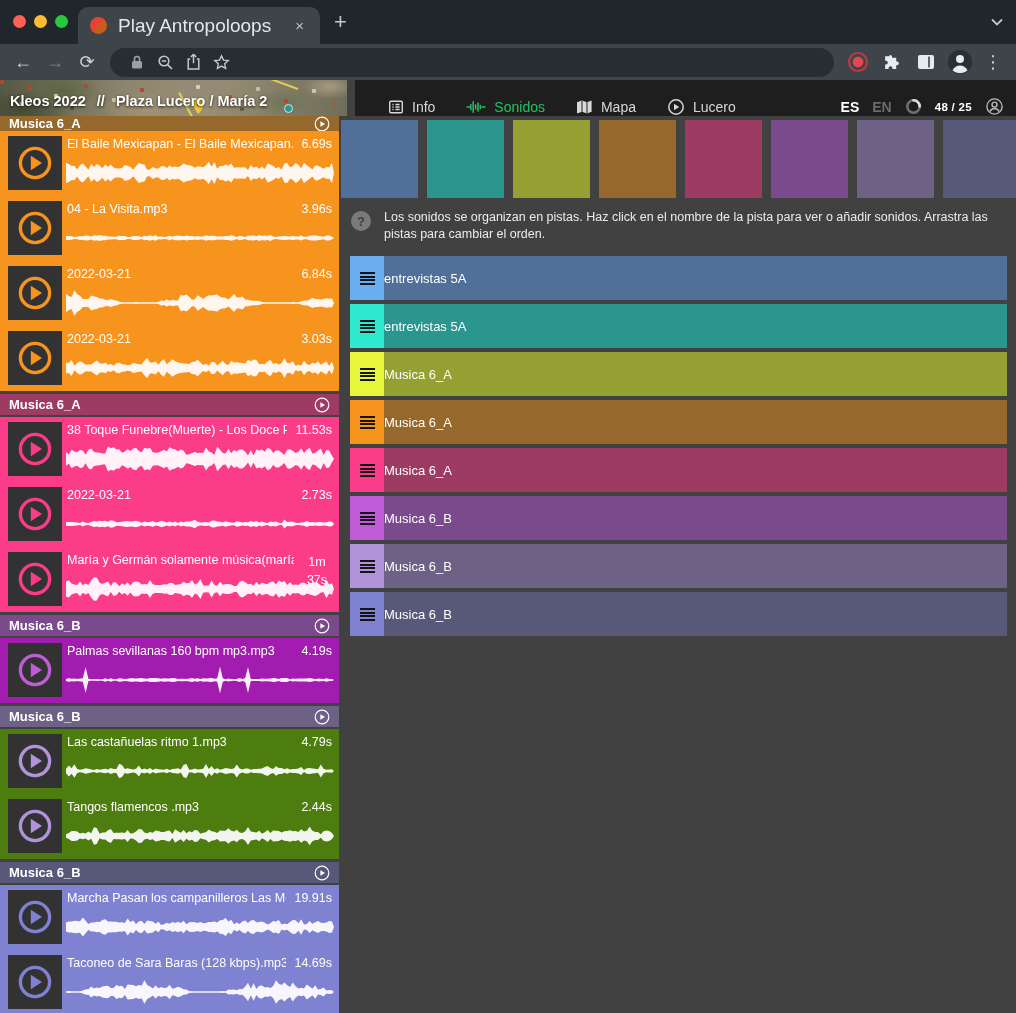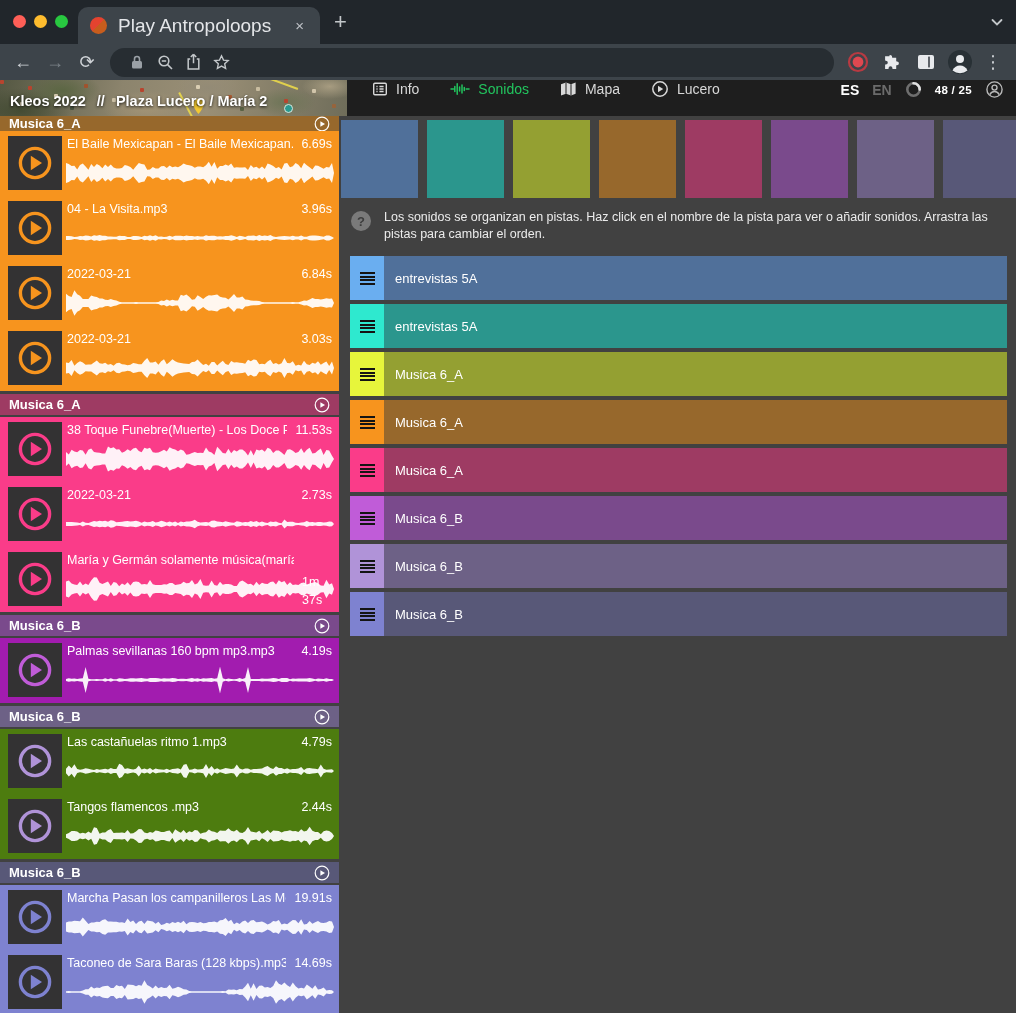--- a/index.html
+++ b/index.html
@@ -44,21 +44,21 @@
     312px 9px #d1c5aa,332px 24px #97643c,70px 26px #4c5540,240px 27px #5a6244,20px 22px #cbbfa4;}
   .boundary{position:absolute;border-top:2px solid rgba(234,216,74,.9);}
   .b1{width:96px;left:180px;top:12px;transform:rotate(62deg);transform-origin:left top;}
   .b2{width:70px;left:230px;top:-4px;transform:rotate(20deg);}
   .pin{position:absolute;left:192px;top:18px;}
   .tealdot{position:absolute;left:284px;top:24px;width:9px;height:9px;border-radius:50%;
     background:#2a9a90;border:1.5px solid #d9e8e0;box-sizing:border-box;}
   .breadcrumb{position:absolute;left:10px;bottom:7px;font-size:14.5px;font-weight:600;color:#fff;
     text-shadow:0 1px 3px rgba(0,0,0,.85);white-space:nowrap;}
   .breadcrumb .sep{margin:0 7px;font-weight:700;}
-  .appnav{flex:1;background:#1e1e1e;display:flex;align-items:flex-start;padding-left:25px;min-width:0;}
+  .appnav{flex:1;background:#1e1e1e;display:flex;align-items:flex-end;padding-left:33px;min-width:0;margin-left:8px;}
   .nav-items{display:flex;align-items:center;}
   .nav-item{display:flex;align-items:center;gap:8px;margin-right:31px;font-size:14px;color:#d8d8d8;}
   .nav-item .nav-icon{display:flex;align-items:center;}
   .nav-item.active{color:#22c55e;}
   .nav-right{margin-left:auto;display:flex;align-items:center;gap:13px;padding-right:12px;}
   .lang-on{font-size:14px;font-weight:700;color:#fff;}
   .lang-off{font-size:14px;font-weight:700;color:#6b6b6b;}
   .counter{font-size:11.5px;font-weight:700;color:#fff;letter-spacing:.3px;}
   
   .content{position:relative;display:flex;height:936px;background:#414141;}
@@ -68,35 +68,35 @@
   .s-header .lbl{flex:1;font-size:13px;font-weight:600;}
   .cutwrap{height:15px;overflow:hidden;position:relative;}
   .cutwrap .s-header{position:absolute;left:0;right:0;bottom:-3px;margin:0;}
   .clip{position:relative;height:65px;}
   .playsq{position:absolute;left:8px;top:5px;width:54px;height:54px;background:#333233;
     display:flex;align-items:center;justify-content:center;}
   .cliptitle{position:absolute;left:67px;right:7px;top:6px;display:flex;justify-content:space-between;
     color:#fff;font-size:12.5px;font-weight:500;}
   .cliptitle .tt{white-space:nowrap;overflow:hidden;min-width:0;}
   .cliptitle .dur{margin-left:8px;white-space:nowrap;flex:none;}
-  .cliptitle .dur.wrap{width:30px;white-space:normal;text-align:left;line-height:1.45;margin-top:20px;}
+  .cliptitle .dur.wrap{width:30px;white-space:normal;text-align:center;line-height:1.45;}
   .wave{position:absolute;left:66px;top:23px;}
   
   .main{position:relative;flex:1;min-width:0;}
   .swatches{position:absolute;left:2px;top:4px;right:0;height:78px;display:flex;gap:9px;overflow:hidden;}
   .swatches div{width:77px;flex:none;height:78px;}
   .hint{position:absolute;left:12px;top:93px;right:14px;display:flex;}
   .qicon{width:20px;height:20px;border-radius:50%;background:#7a7a7a;color:#3d3d3d;font-size:13px;
     font-weight:700;display:flex;align-items:center;justify-content:center;flex:none;margin-top:2px;}
   .hint p{margin:0 0 0 13px;font-size:12.5px;line-height:17px;color:#ececec;max-width:630px;}
   .tracks{position:absolute;left:11px;top:140px;width:657px;}
   .track-row{display:flex;height:44px;margin-bottom:4px;}
   .track-handle{width:34px;flex:none;display:flex;align-items:center;justify-content:center;}
   .hamburger{width:15px;height:13px;background:repeating-linear-gradient(#141414 0 2px,transparent 2px 3.7px);}
-  .track-body{flex:1;display:flex;align-items:center;padding-left:11px;color:#fff;font-size:13px;font-weight:500;}
+  .track-body{flex:1;display:flex;align-items:center;color:#fff;font-size:13px;font-weight:500;}
 </style>
 </head>
 <body>
 
 <div class="screen">
 
   <div class="tabstrip">
     <div class="traffic">
       <span class="t-red"></span>
       <span class="t-yellow"></span>

